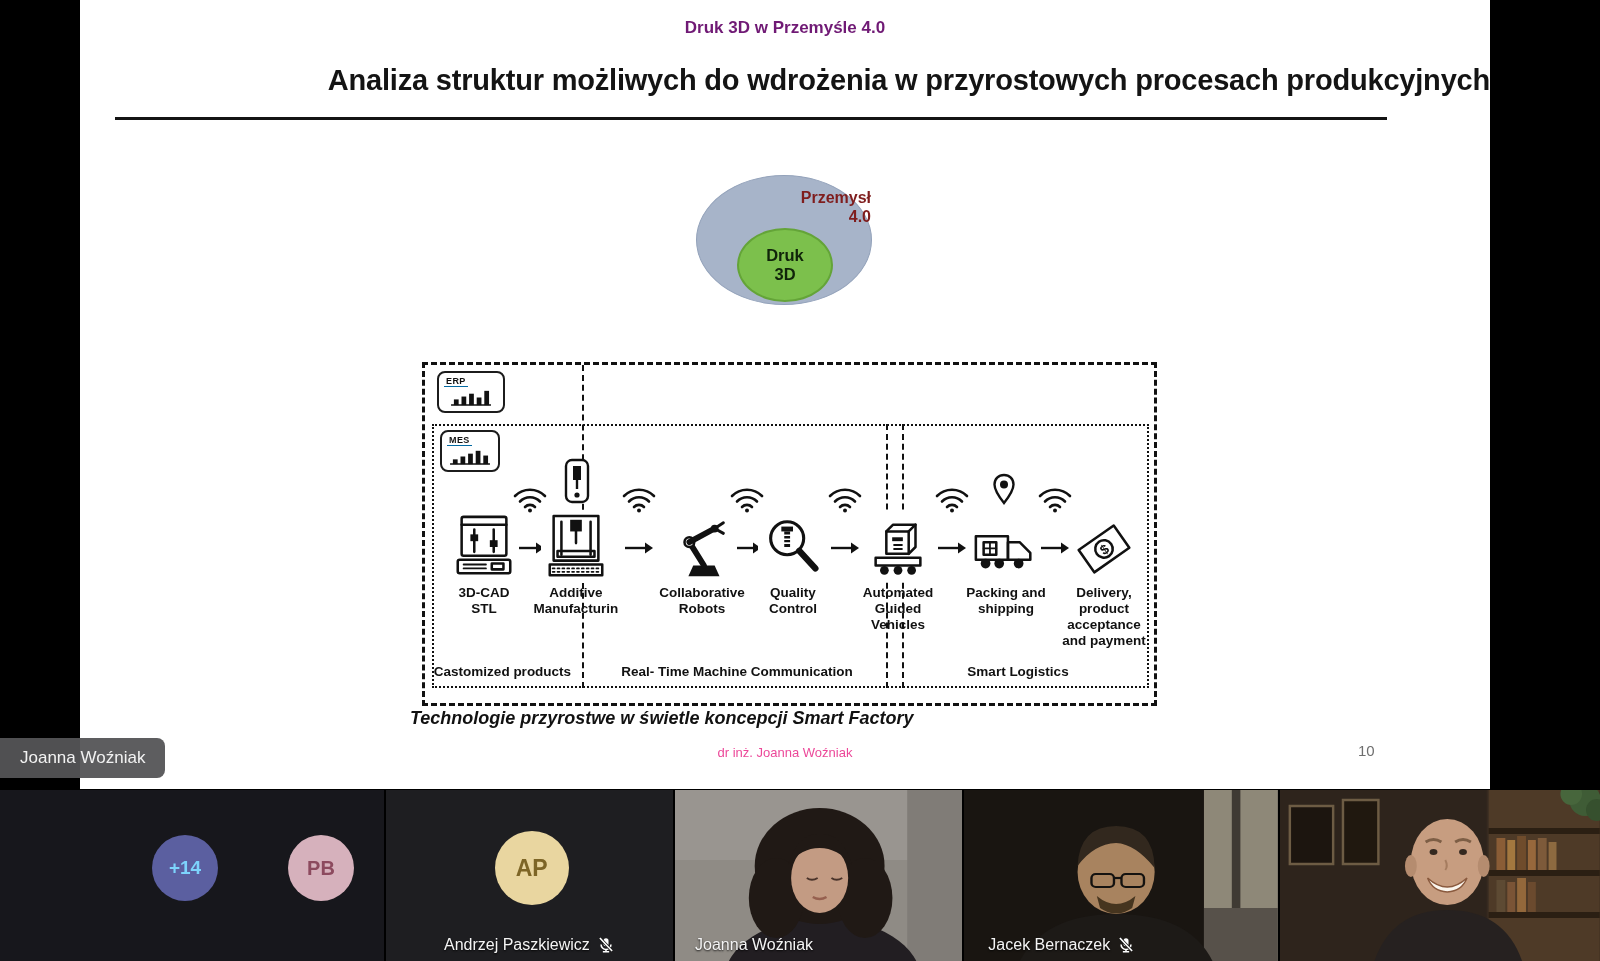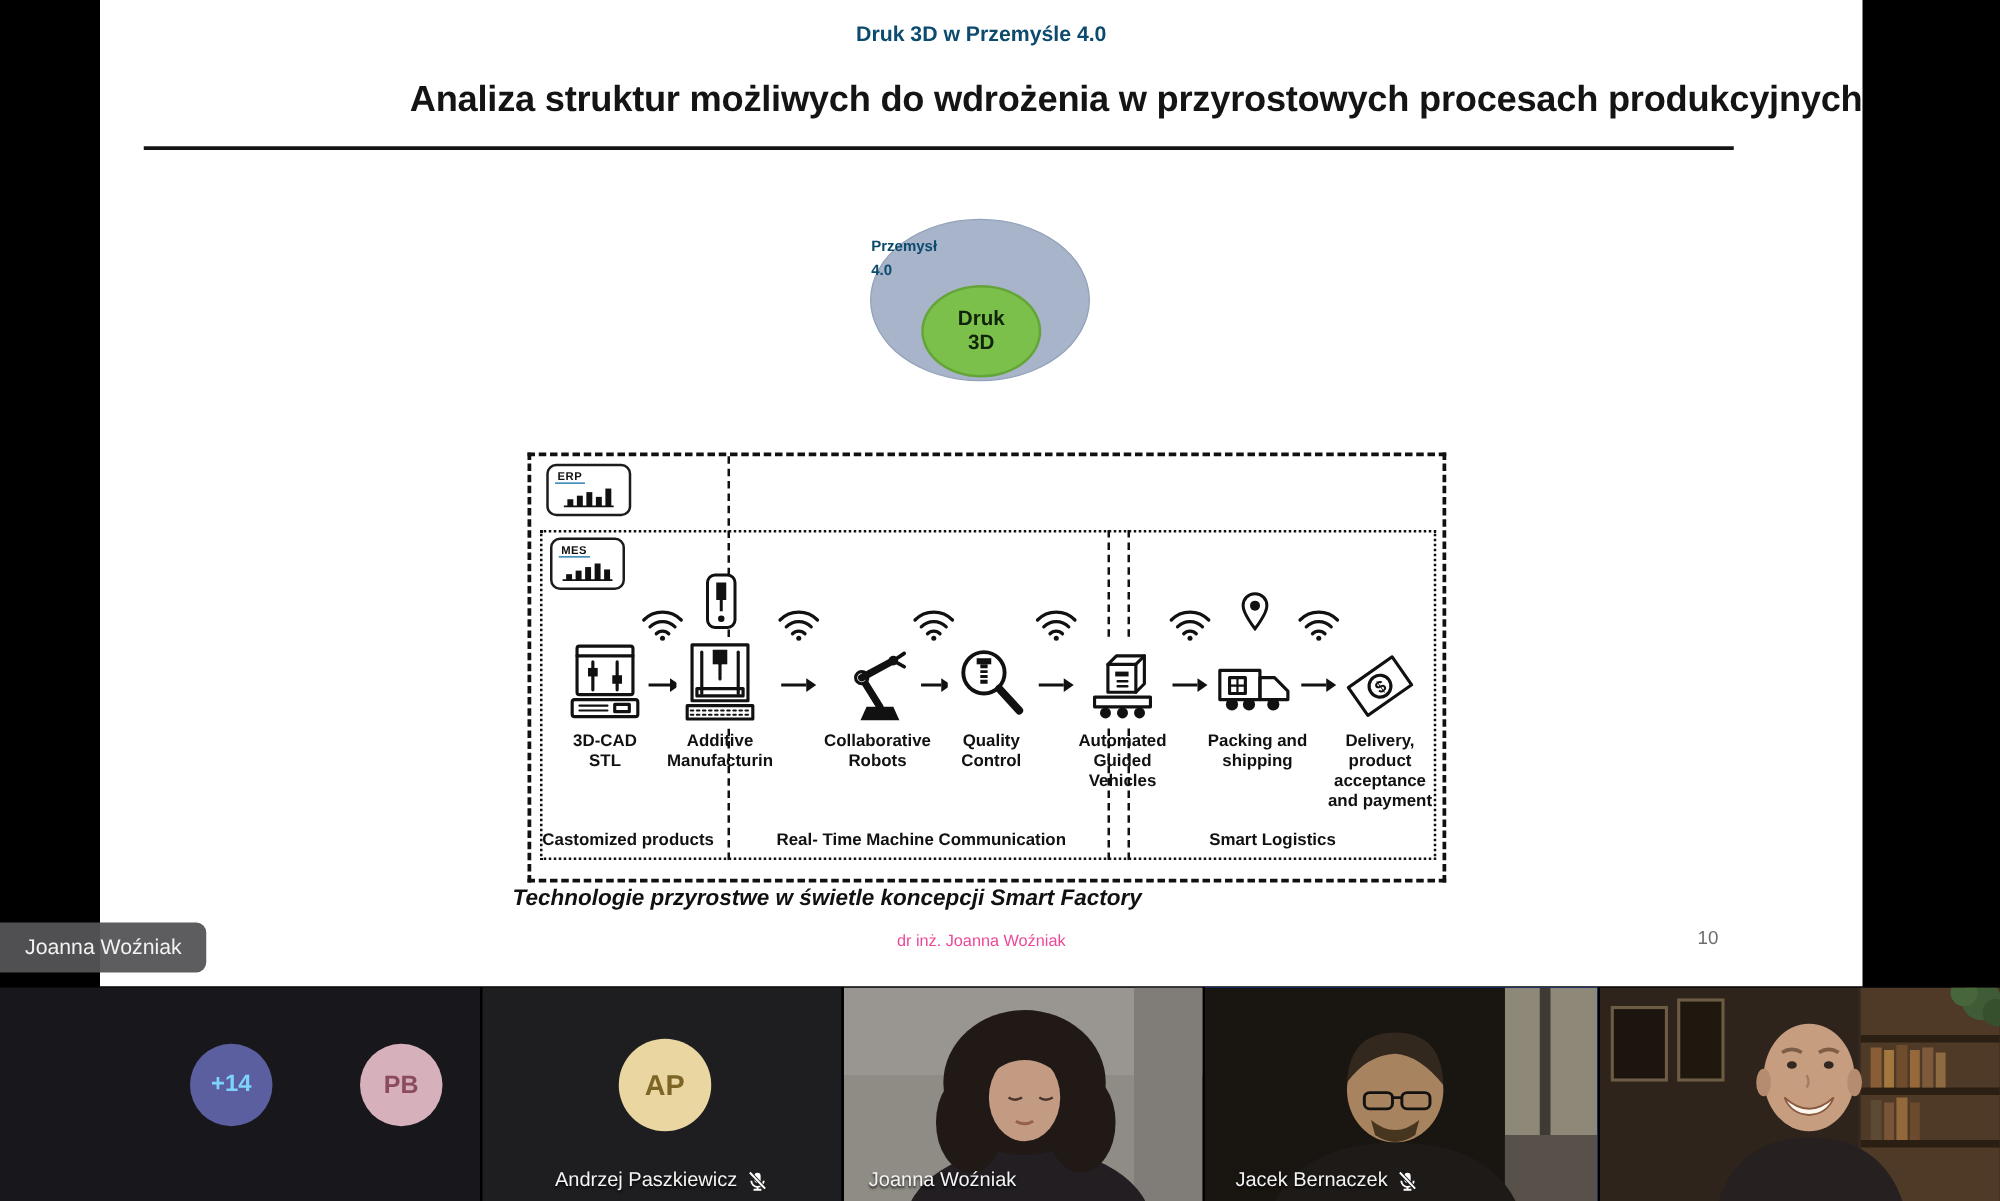--- a/index.html
+++ b/index.html
@@ -1,26 +1,26 @@
 <!DOCTYPE html>
 <html><head>
 <meta charset="utf-8">
 <style>
 *{margin:0;padding:0;box-sizing:border-box}
 html,body{background:#000}
 body{width:1600px;height:961px;font-family:"Liberation Sans",sans-serif;overflow:hidden}
 .screen{position:relative;width:1600px;height:961px;background:#000}
 .slide{position:absolute;left:80px;top:0;width:1410px;height:789px;background:#fff;color:#111}
 .pre{white-space:pre-line}
-.slide-header{position:absolute;top:18px;left:0;width:100%;text-align:center;font-size:17px;font-weight:bold;color:#0c4a6e}
+.slide-header{position:absolute;top:18px;left:0;width:100%;text-align:center;font-size:17px;font-weight:bold;color:#701a75}
 .slide-title{position:absolute;top:64px;left:0;width:100%;text-align:right;font-size:29px;font-weight:bold;color:#141414;letter-spacing:-.2px}
 .title-rule{position:absolute;left:35px;top:117px;width:1272px;height:3px;background:#141414}
 .variant{position:absolute;top:136px;left:0;width:100%;text-align:center;font-size:22px;font-weight:bold}
 .venn-outer{position:absolute;left:616px;top:175px;width:176px;height:130px;background:#a7b4c9;border:1px solid #93a2ba;border-radius:50%}
-.venn-outer-label{position:absolute;top:12px;left:0;width:100%;text-align:left;font-size:12px;font-weight:bold;line-height:19px;color:#0c4a6e}
+.venn-outer-label{position:absolute;top:12px;left:0;width:100%;text-align:right;font-size:16px;font-weight:bold;line-height:19px;color:#7f1d1d}
 .venn-inner{position:absolute;left:40px;top:52px;width:96px;height:74px;background:#7cc04c;border:2px solid #64a438;border-radius:50%;display:flex;align-items:center;justify-content:center;text-align:center;font-size:16.5px;font-weight:bold;line-height:19px;color:#10240a}
 .cloud{position:absolute;left:628px;top:302px;width:152px;height:108px;z-index:5}
 .cloud svg{position:absolute;inset:0;width:100%;height:100%}
 .cloud-label{position:absolute;top:25px;left:0;width:100%;text-align:center;font-weight:bold;font-size:14px;line-height:17px;z-index:2}
 .dash-rect{position:absolute;left:342px;top:362px;width:735px;height:344px;border:3px dashed #111}
 .dot-rect{position:absolute;left:352px;top:424px;width:717px;height:264px;border:2.5px dotted #111}
 .vline{position:absolute;width:0;border-left:2.5px dashed #111;z-index:1}
 .sysbox{position:absolute;border:2.5px solid #1c1c1c;border-radius:8px;background:#fff;padding:3px 5px 2px;z-index:4}
 .syslabel{display:block;font-size:9px;font-weight:bold;line-height:10px;letter-spacing:.4px;border-bottom:1px solid #0369a1;width:max-content;padding:0 2px}
 .sysbox svg{display:block;width:100%;height:19px;margin-top:1px}
@@ -33,21 +33,21 @@
 .zone-label{position:absolute;top:664px;font-size:13.5px;font-weight:bold;text-align:center;z-index:3}
 .caption{position:absolute;top:708px;left:330px;width:550px;text-align:left;font-size:18px;font-weight:bold;font-style:italic}
 .slide-footer{position:absolute;top:745px;left:0;width:100%;text-align:center;font-size:13px;color:#ec4899}
 .page-number{position:absolute;top:742px;left:1278px;font-size:15px;color:#6e6e6e}
 .badge{position:absolute;left:0;top:738px;height:40px;padding:0 20px;background:rgba(84,84,86,.95);color:#f2f2f2;font-size:17px;display:flex;align-items:center;border-radius:0 8px 8px 0;z-index:9}
 .strip{position:absolute;left:0;top:790px;width:1600px;height:171px;display:flex;gap:2px;background:#000}
 .tile{position:relative;height:171px;overflow:hidden}
 .tile1{width:390px;background:#17171c}
 .tile2{width:292px;background:#1e1e21}
 .tile3{width:292px;background:#0c0c0c}
-.tile4{width:319px;background:#1d4ed8}
+.tile4{width:319px;background:#4c1d95}
 .tile5{width:325px;background:#0c0c0c}
 .avatar{position:absolute;border-radius:50%;display:flex;align-items:center;justify-content:center;font-weight:bold}
 .av-overflow{left:152px;top:45px;width:66px;height:66px;background:#5b5fa0;color:#7dd3fc;font-size:19px}
 .av-pb{left:288px;top:45px;width:66px;height:66px;background:#d6b1bc;color:#8c4a5e;font-size:20px}
 .av-ap{left:109px;top:41px;width:74px;height:74px;background:#e9d6a0;color:#7d6526;font-size:23px}
 .namebar{position:absolute;bottom:7px;display:flex;align-items:center;gap:7px;color:#f4f4f4;font-size:16px;text-shadow:0 1px 2px rgba(0,0,0,.85);z-index:3}
 .namebar.centered{left:0;width:100%;justify-content:center}
 .video{position:absolute;inset:0;width:100%;height:100%;display:block}
 .micoff{width:18px;height:18px;flex:0 0 auto}
 .ln{stroke:#111;fill:none;stroke-width:2.6;stroke-linecap:round;stroke-linejoin:round}

